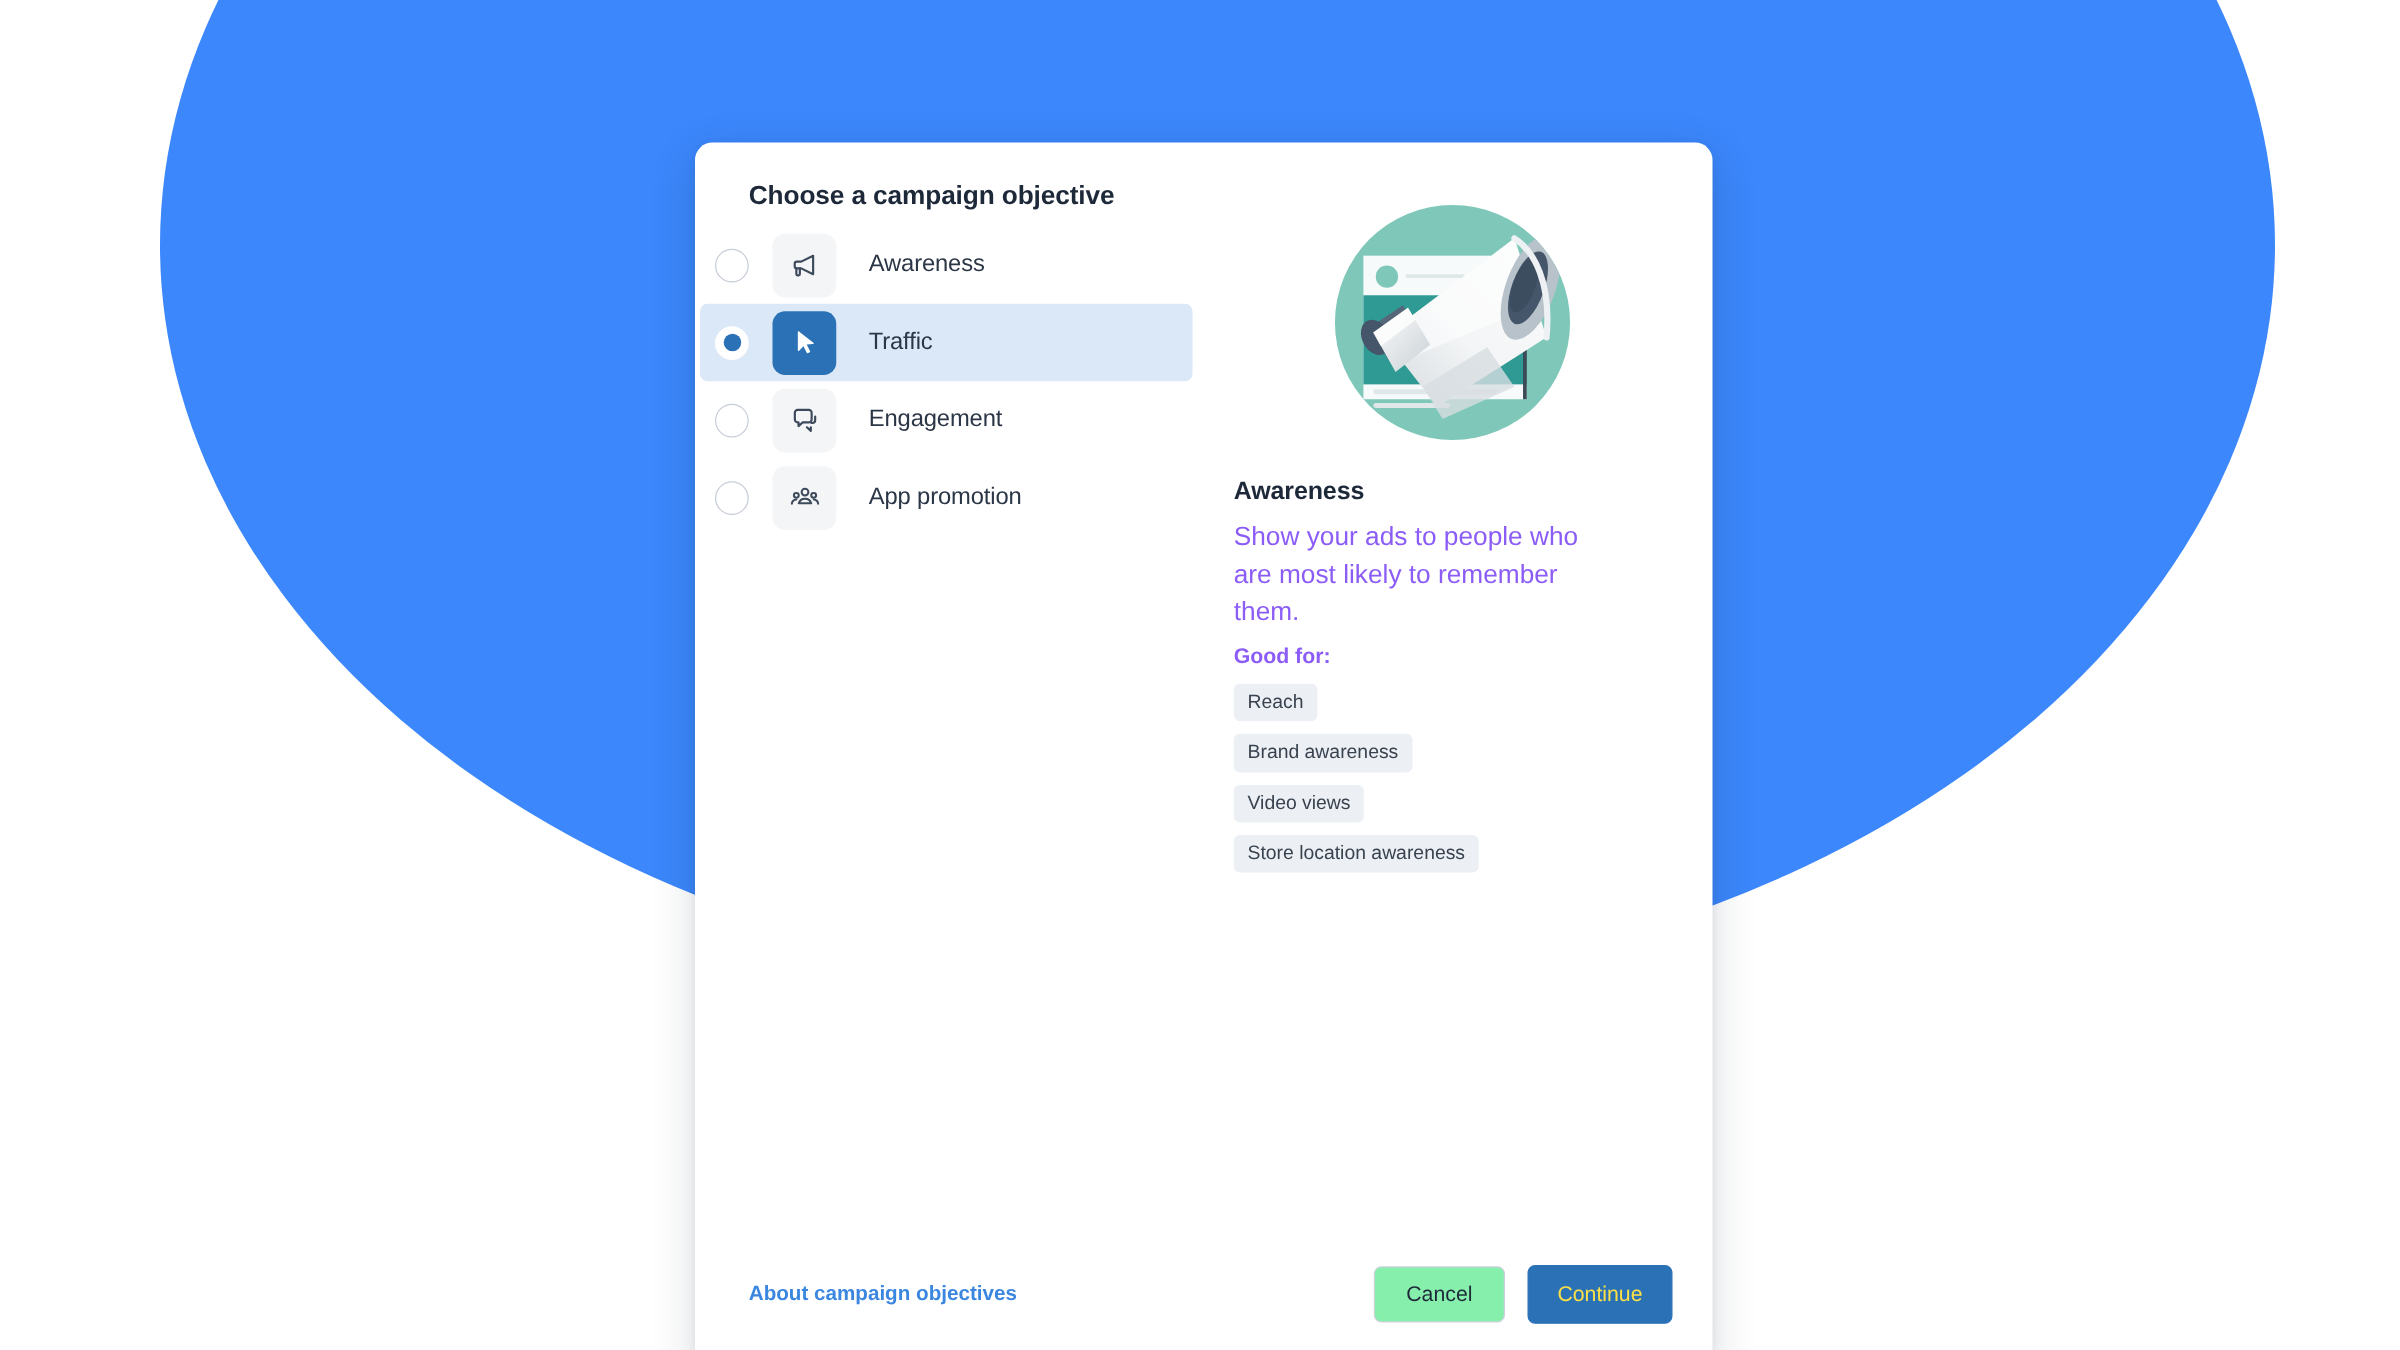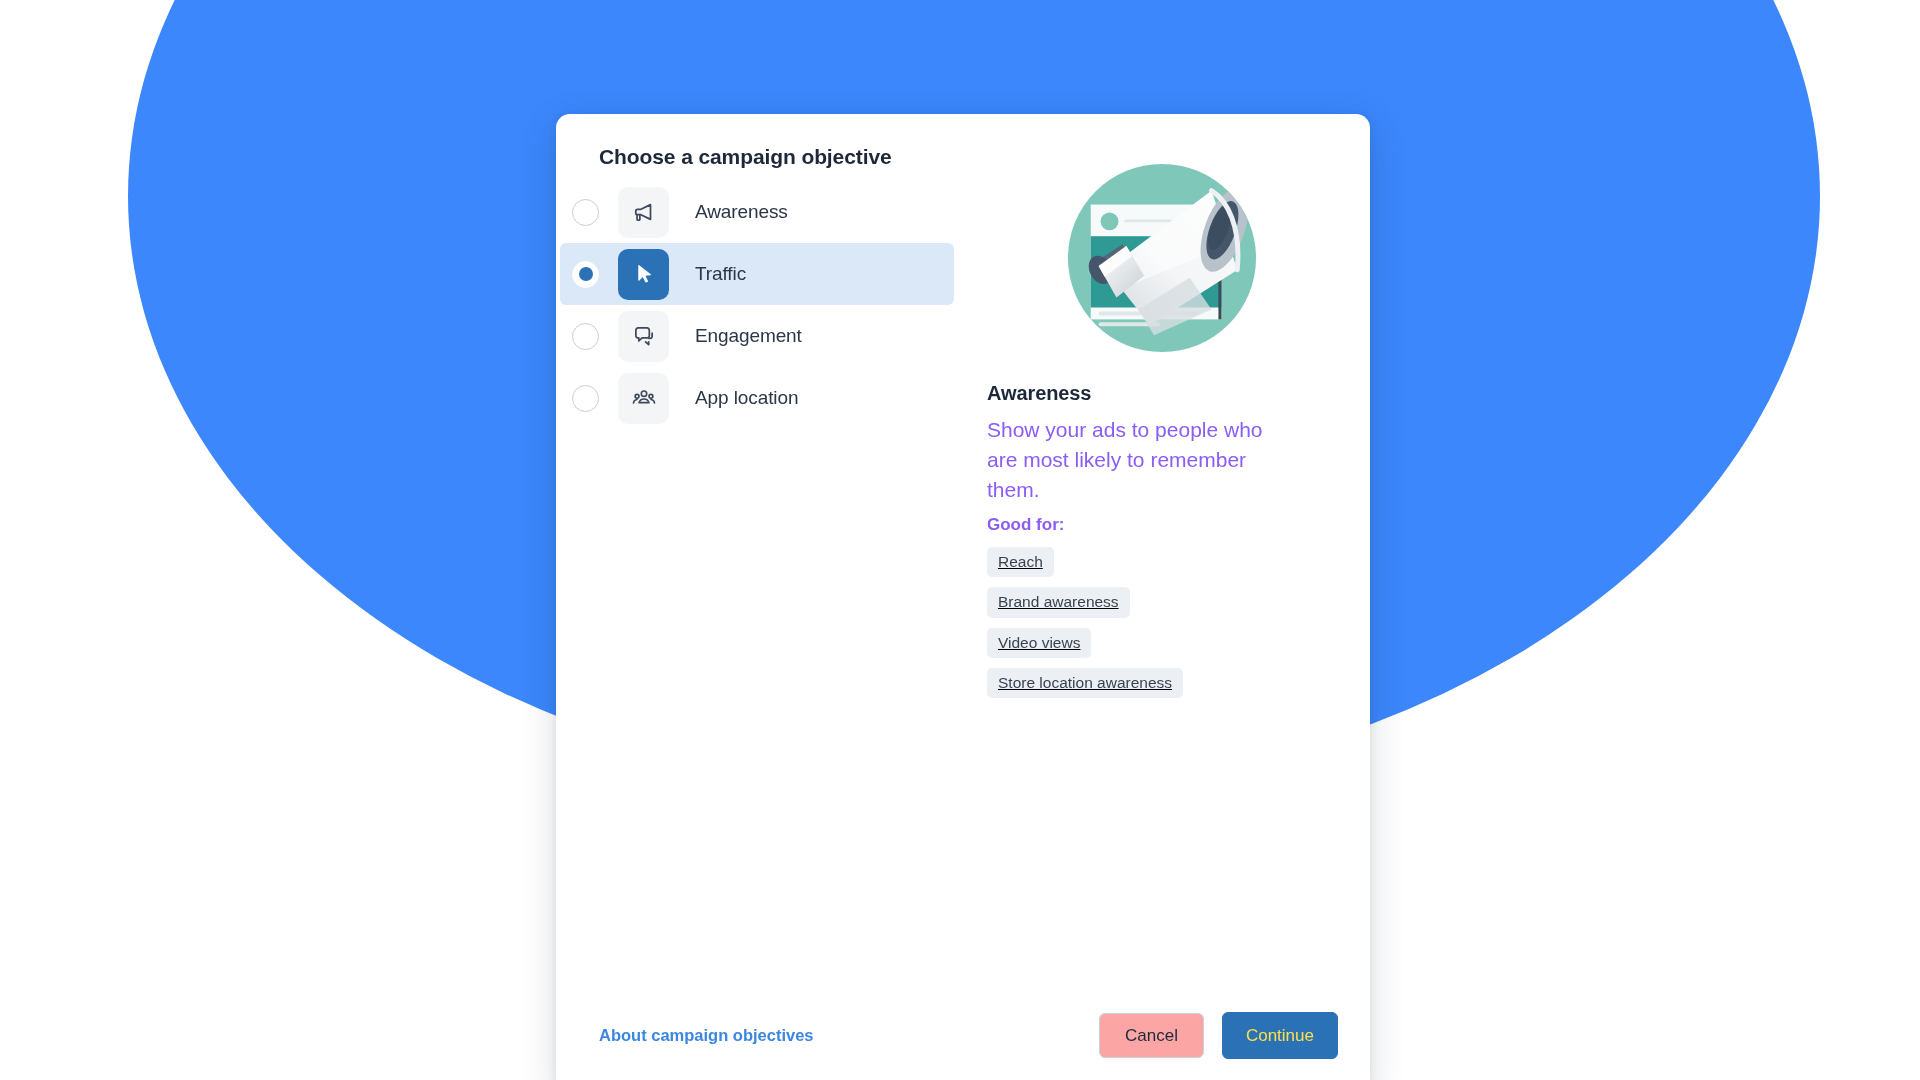--- a/index.html
+++ b/index.html
@@ -167,21 +167,20 @@
     font-weight: 700;
     color: #8b5cf6;
   }
 
   .chips {
     margin-top: 12px;
     display: flex;
     flex-direction: column;
     align-items: flex-start;
     gap: 10px;
-    text-decoration: underline;
   }
   .chip {
     background: #eceff4;
     color: #39434f;
     font-size: 15.5px;
     border-radius: 5px;
     padding: 6px 11px 7px 11px;
     line-height: 1.1;
   }
 
@@ -216,21 +215,21 @@
 
   .btn {
     font-family: "Liberation Sans", sans-serif;
     font-size: 17px;
     border-radius: 6px;
     cursor: pointer;
     box-sizing: border-box;
     line-height: 1;
   }
   .btn-cancel {
-    background: #fca5a5;
+    background: #86efac;
     border: 1px solid #ccd2dc;
     color: #1d2939;
     padding: 13px 25px;
   }
   .btn-continue {
     background: #2a72b5;
     border: 1px solid #2a72b5;
     color: #fde047;
     padding: 14px 23px;
   }
@@ -295,21 +294,21 @@
         <span class="icon-tile">
           <svg width="26" height="26" viewBox="0 0 24 24" fill="none" stroke="currentColor" stroke-width="1.5" stroke-linecap="round" stroke-linejoin="round">
             <circle cx="12" cy="8" r="2.5"></circle>
             <path d="M7.4 16.3a4.8 4.8 0 0 1 9.2 0z"></path>
             <circle cx="5.6" cy="10.4" r="1.8"></circle>
             <path d="M2.3 16.6a3.6 3.6 0 0 1 3.3-3.2"></path>
             <circle cx="18.4" cy="10.4" r="1.8"></circle>
             <path d="M21.7 16.6a3.6 3.6 0 0 0-3.3-3.2"></path>
           </svg>
         </span>
-        <span class="objective-label">App location</span>
+        <span class="objective-label">App promotion</span>
       </div>
 
 
     </div>
 
     <div class="detail">
 
       <div class="illus-wrap">
         <svg class="illus" width="198" height="198" viewBox="0 0 200 200">
           <defs>

